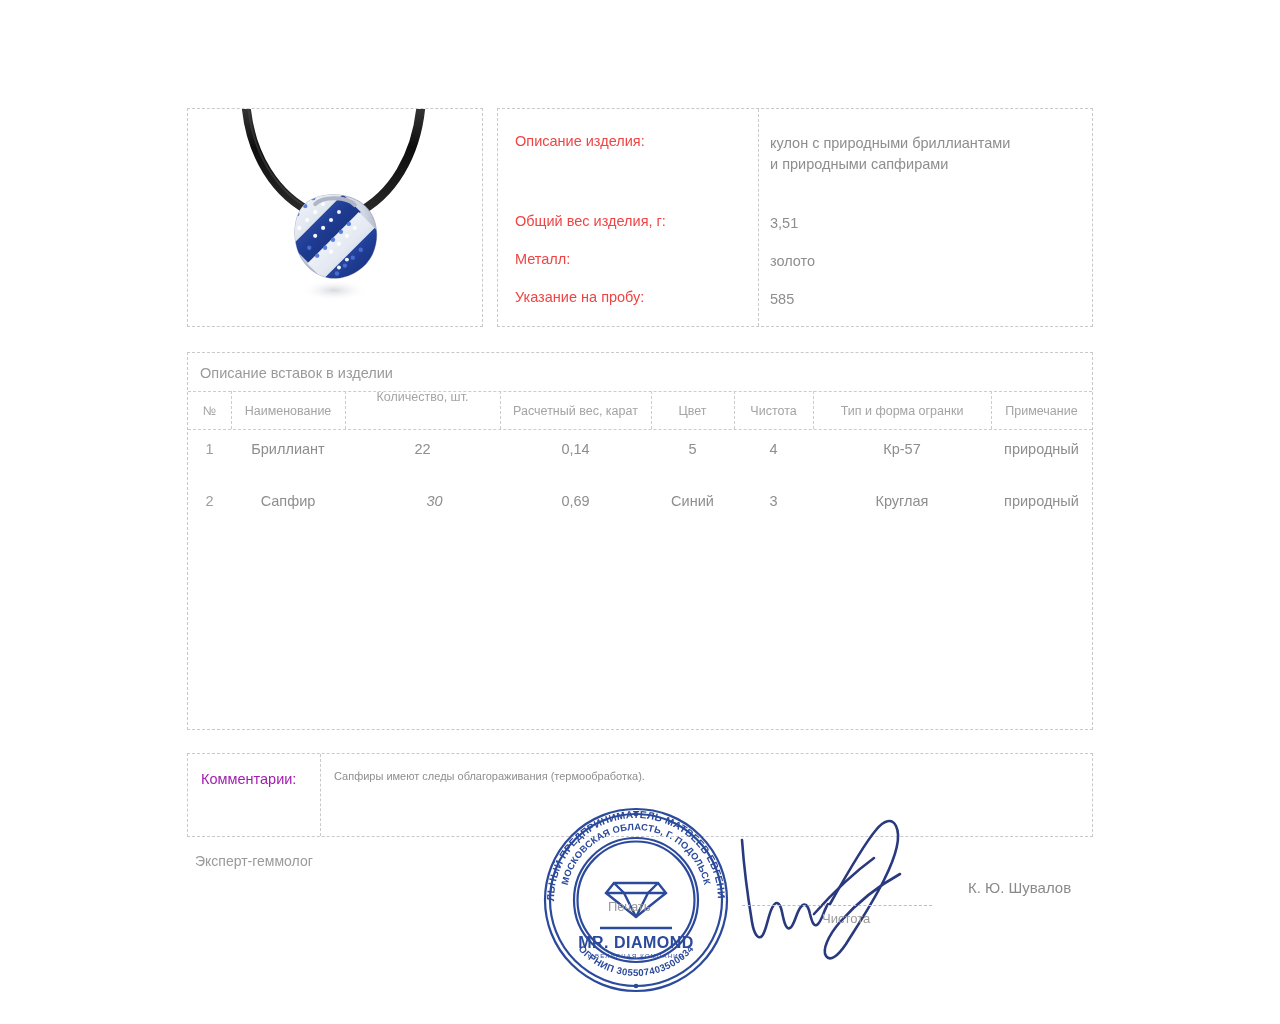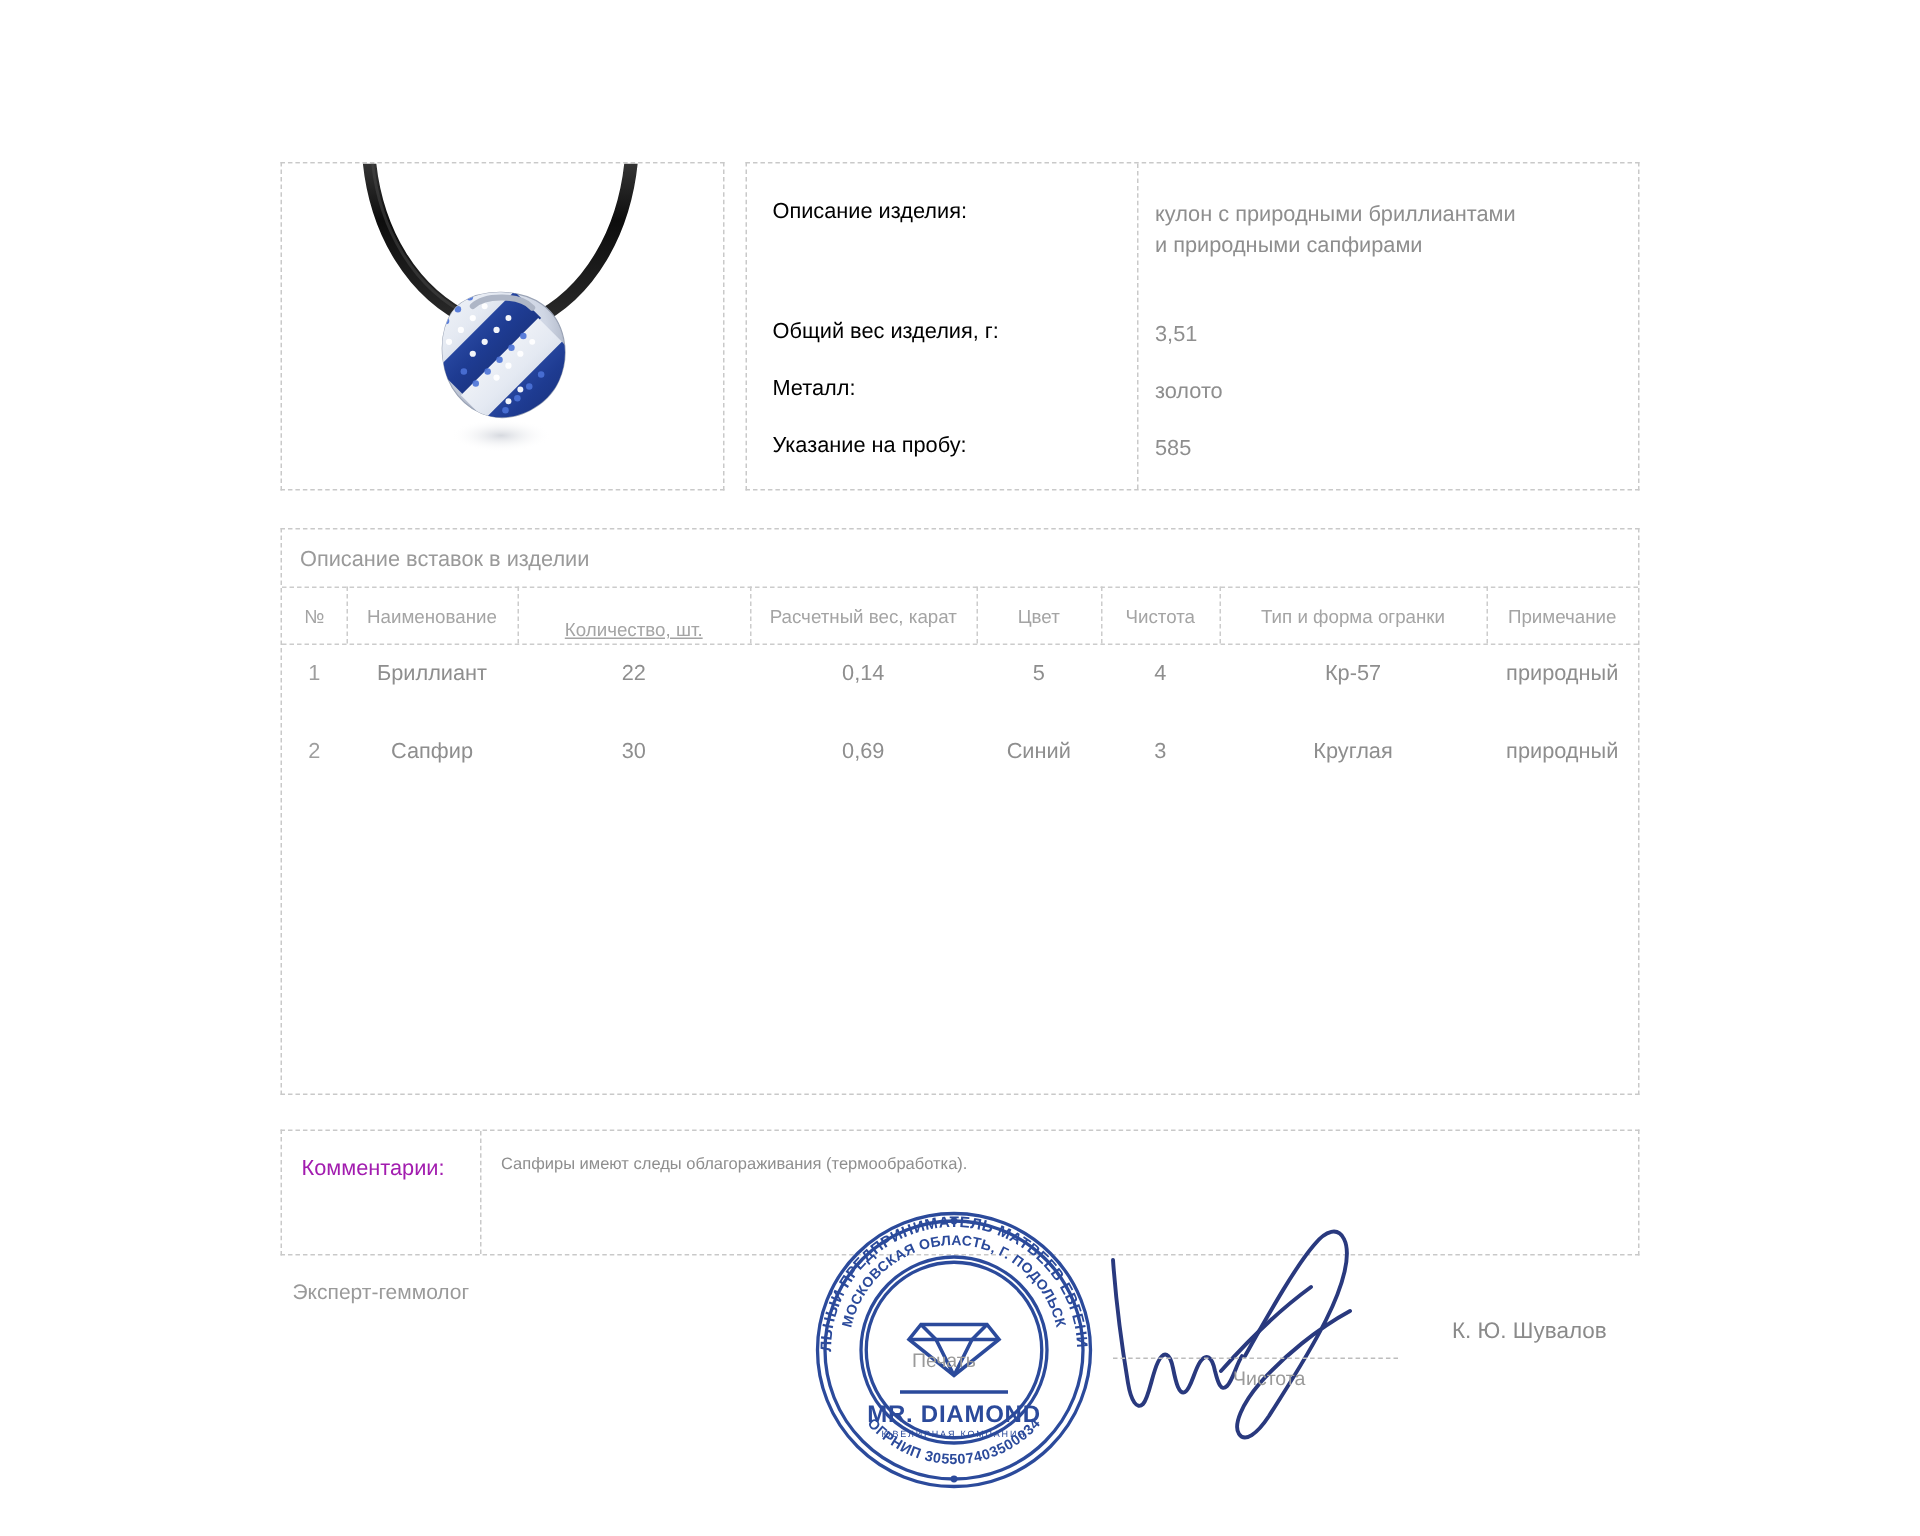--- a/index.html
+++ b/index.html
@@ -112,21 +112,21 @@
   .desc-row {
     position: absolute;
     left: 0;
     width: 100%;
     height: auto;
   }
   .desc-label {
     position: absolute;
     left: 17px;
     font-size: 14.5px;
-    color: #000000;
+    color: #ef4444;
     white-space: nowrap;
   }
   .desc-value {
     position: absolute;
     left: 272px;
     font-size: 14.5px;
     color: #8e8e8e;
     white-space: pre-line;
     line-height: 21px;
   }
@@ -411,42 +411,42 @@
     <div class="vline" style="left:43px;  top:38px; height:38px;"></div>
     <div class="vline" style="left:157px; top:38px; height:38px;"></div>
     <div class="vline" style="left:312px; top:38px; height:38px;"></div>
     <div class="vline" style="left:463px; top:38px; height:38px;"></div>
     <div class="vline" style="left:546px; top:38px; height:38px;"></div>
     <div class="vline" style="left:625px; top:38px; height:38px;"></div>
     <div class="vline" style="left:803px; top:38px; height:38px;"></div>
 
     <div class="th" style="left:0px;   top:51px; width:43px;">№</div>
     <div class="th" style="left:43px;  top:51px; width:114px;">Наименование</div>
-    <div class="th" style="left:157px; top:60px; width:155px;text-decoration:underline;">Количество, шт.</div>
+    <div class="th" style="left:157px; top:37px; width:155px;">Количество, шт.</div>
     <div class="th" style="left:312px; top:51px; width:151px;">Расчетный вес, карат</div>
     <div class="th" style="left:463px; top:51px; width:83px;">Цвет</div>
     <div class="th" style="left:546px; top:51px; width:79px;">Чистота</div>
     <div class="th" style="left:625px; top:51px; width:178px;">Тип и форма огранки</div>
     <div class="th" style="left:803px; top:51px; width:101px;">Примечание</div>
 
     <div>
       <div class="td num" style="left:0px;   top:88px; width:43px;">1</div>
       <div class="td" style="left:43px;  top:88px; width:114px;">Бриллиант</div>
       <div class="td" style="left:157px; top:88px; width:155px;">22</div>
       <div class="td" style="left:312px; top:88px; width:151px;">0,14</div>
       <div class="td" style="left:463px; top:88px; width:83px;">5</div>
       <div class="td" style="left:546px; top:88px; width:79px;">4</div>
       <div class="td" style="left:625px; top:88px; width:178px;">Кр-57</div>
       <div class="td" style="left:803px; top:88px; width:101px;">природный</div>
     </div>
 
     <div>
       <div class="td num" style="left:0px;   top:140px; width:43px;">2</div>
       <div class="td" style="left:43px;  top:140px; width:114px;">Сапфир</div>
-      <div class="td" style="left:157px; top:140px; width:155px;">30</div>
+      <div class="td" style="left:169px; top:140px; width:155px;font-style:italic;">30</div>
       <div class="td" style="left:312px; top:140px; width:151px;">0,69</div>
       <div class="td" style="left:463px; top:140px; width:83px;">Синий</div>
       <div class="td" style="left:546px; top:140px; width:79px;">3</div>
       <div class="td" style="left:625px; top:140px; width:178px;">Круглая</div>
       <div class="td" style="left:803px; top:140px; width:101px;">природный</div>
     </div>
   </div>
 
   <div class="comments-box">
     <div class="comments-divider"></div>

